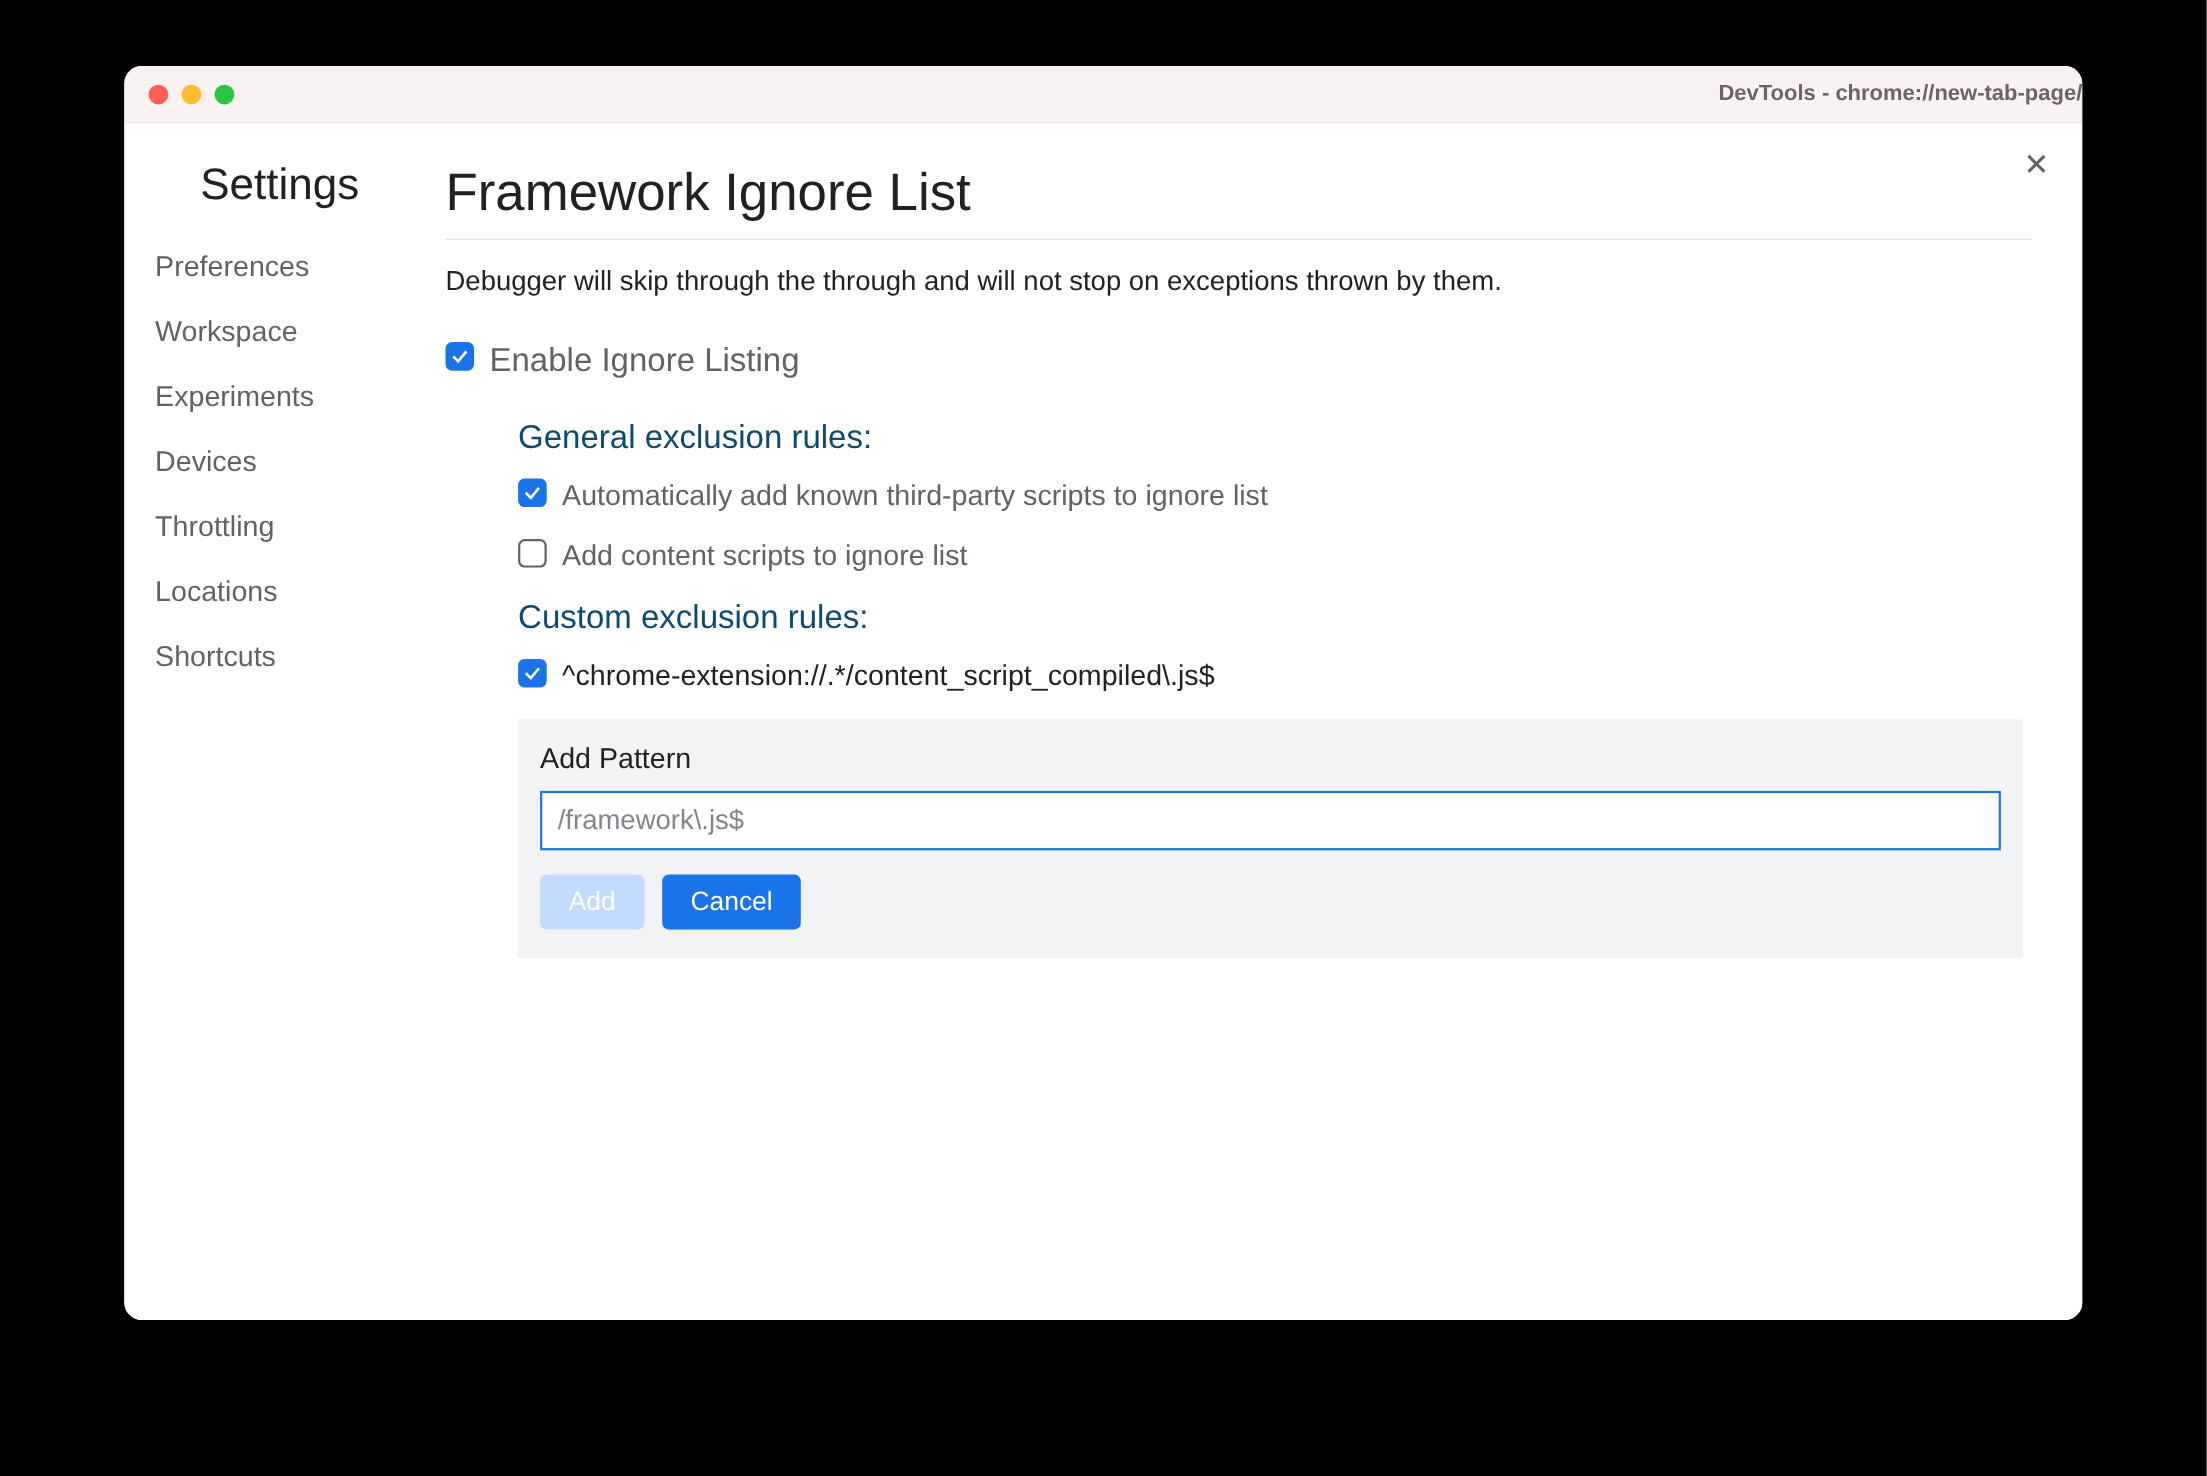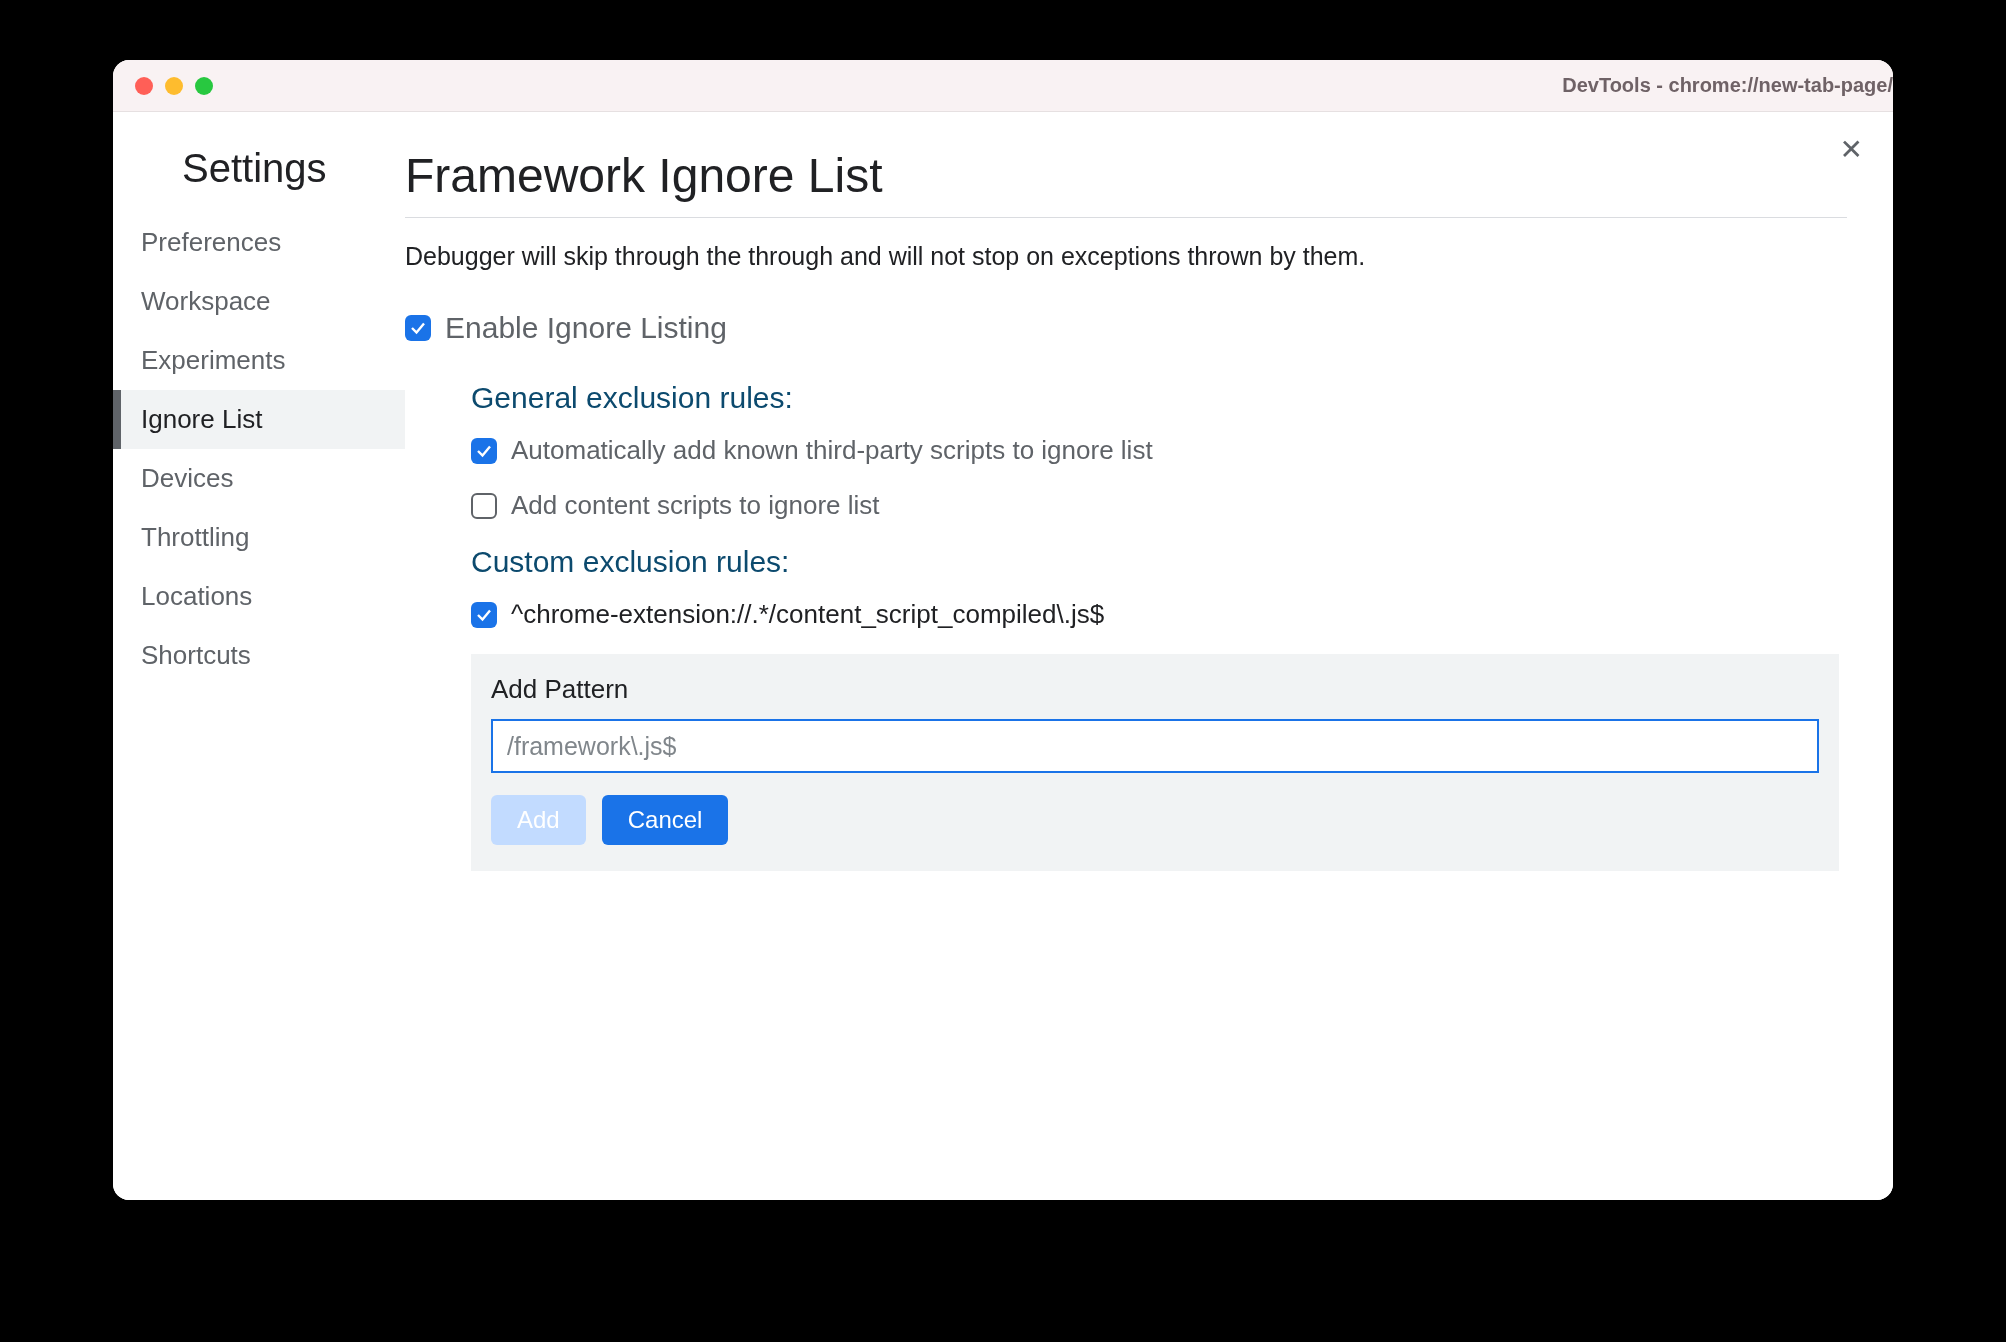--- a/index.html
+++ b/index.html
@@ -104,21 +104,21 @@
       border-bottom: 1px solid #dadce0;
     }
     .description {
       font-size: 25px;
       color: #202124;
       margin-top: 24px;
       margin-bottom: 40px;
     }
     .check-row {
       display: flex;
-      align-items: center;
+      align-items: flex-start;
       gap: 14px;
       margin-bottom: 24px;
     }
     .check-row.enable { margin-bottom: 36px; }
     .checkbox {
       width: 26px;
       height: 26px;
       border-radius: 6px;
       display: flex;
       align-items: center;
@@ -218,21 +218,20 @@
 
   <div class="body">
 
     <div class="close-x">✕</div>
 
     <div class="sidebar">
       <div class="sidebar-title">Settings</div>
       <div class="sidebar-item">Preferences</div>
       <div class="sidebar-item">Workspace</div>
       <div class="sidebar-item">Experiments</div>
-      <div class="sidebar-item active">Ignore List</div>
       <div class="sidebar-item">Devices</div>
       <div class="sidebar-item">Throttling</div>
       <div class="sidebar-item">Locations</div>
       <div class="sidebar-item">Shortcuts</div>
     </div>
 
     <div class="main">
       <div class="page-title">Framework Ignore List</div>
       <div class="description">Debugger will skip through the through and will not stop on exceptions thrown by them.</div>
 

